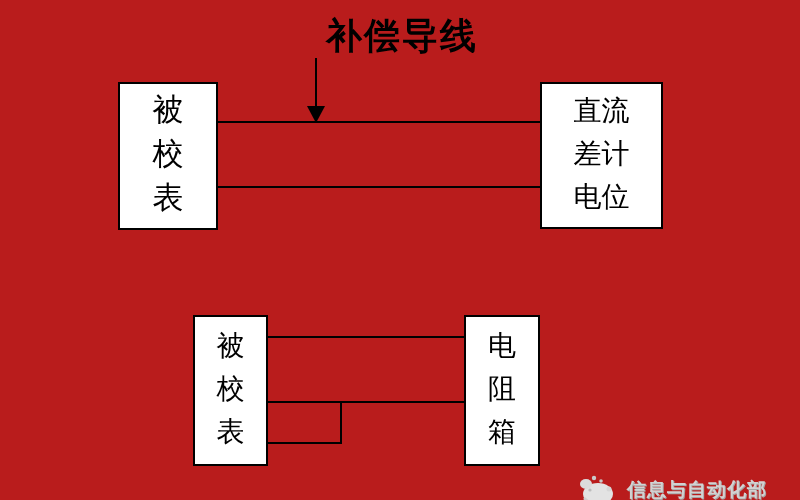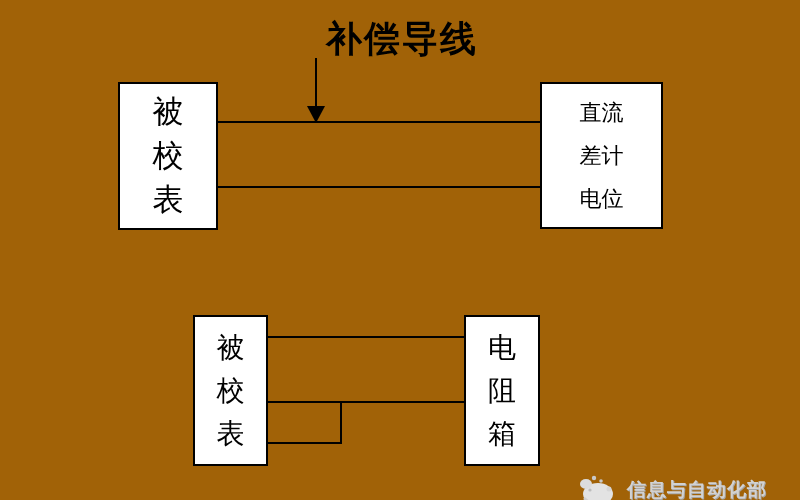--- a/index.html
+++ b/index.html
@@ -1,22 +1,22 @@
 <!DOCTYPE html>
 <html><head>
 <meta charset="utf-8">
 <style>
   html, body { margin: 0; padding: 0; background: #ffffff; }
   .canvas {
     position: relative;
     width: 800px;
     height: 500px;
-    background: #a16207;
+    background: #b91c1c;
     overflow: hidden;
-    font-family: Liberation Serif, serif;
+    font-family: Liberation Mono, monospace;
     color: #000000;
   }
   .title-label {
     position: absolute;
     left: 326px;
     top: 20px;
     width: 180px;
     font-size: 36px;
     line-height: 38px;
     font-weight: bold;
@@ -34,21 +34,21 @@
     align-items: center;
     justify-content: center;
   }
   .box .bline {
     text-align: center;
     white-space: nowrap;
   }
   #box-top-left   { left: 118px; top: 82px;  width: 100px; height: 148px; }
   #box-top-left .bline   { font-size: 31px; line-height: 44px; }
   #box-top-right  { left: 540px; top: 82px;  width: 123px; height: 147px; }
-  #box-top-right .bline  { font-size: 22px; line-height: 43px; }
+  #box-top-right .bline  { font-size: 28px; line-height: 43px; }
   #box-bottom-left  { left: 193px; top: 315px; width: 75px; height: 151px; }
   #box-bottom-left .bline  { font-size: 28px; line-height: 43px; }
   #box-bottom-right { left: 464px; top: 315px; width: 76px; height: 151px; }
   #box-bottom-right .bline { font-size: 28px; line-height: 43px; }
   .wire {
     position: absolute;
     background: #000000;
   }
   #wire-top-1    { left: 217px; top: 121px; width: 325px; height: 2px; }
   #wire-top-2    { left: 217px; top: 186px; width: 325px; height: 2px; }

